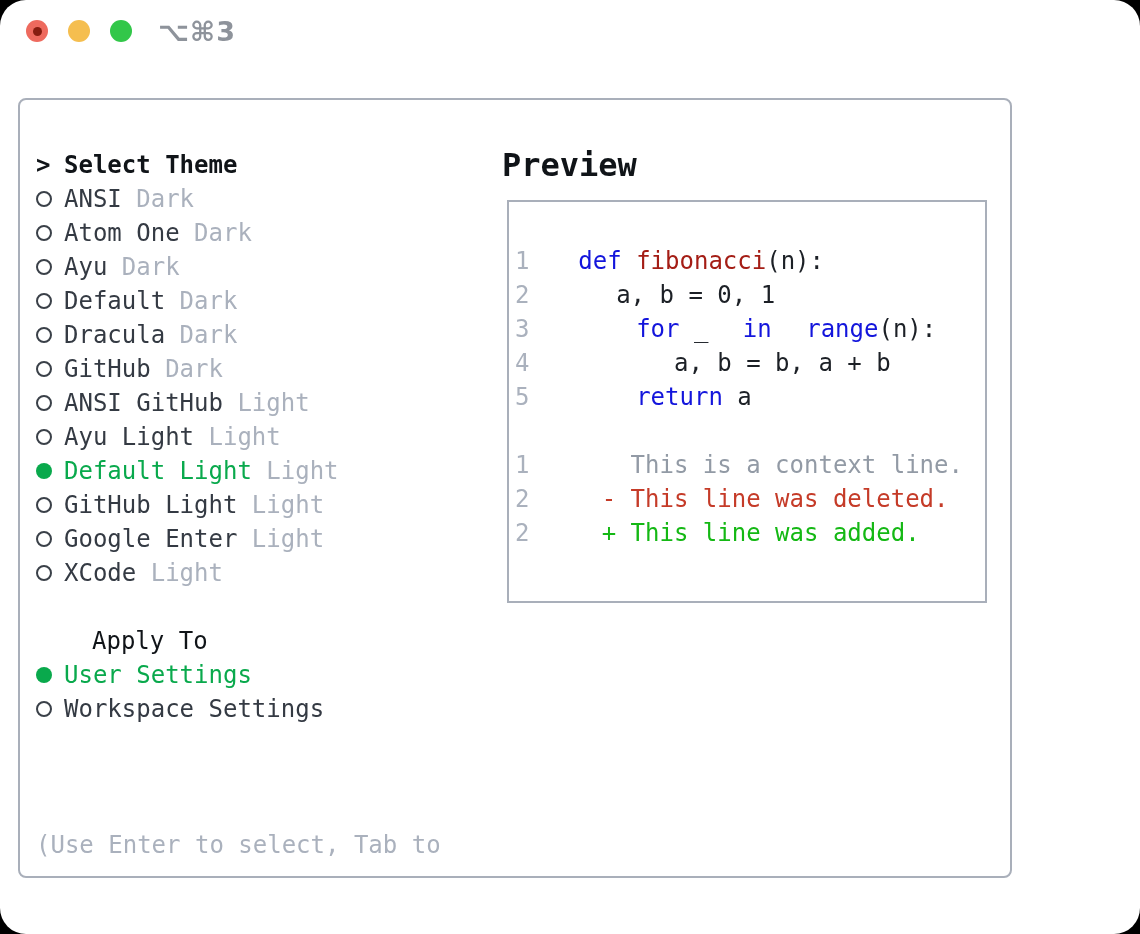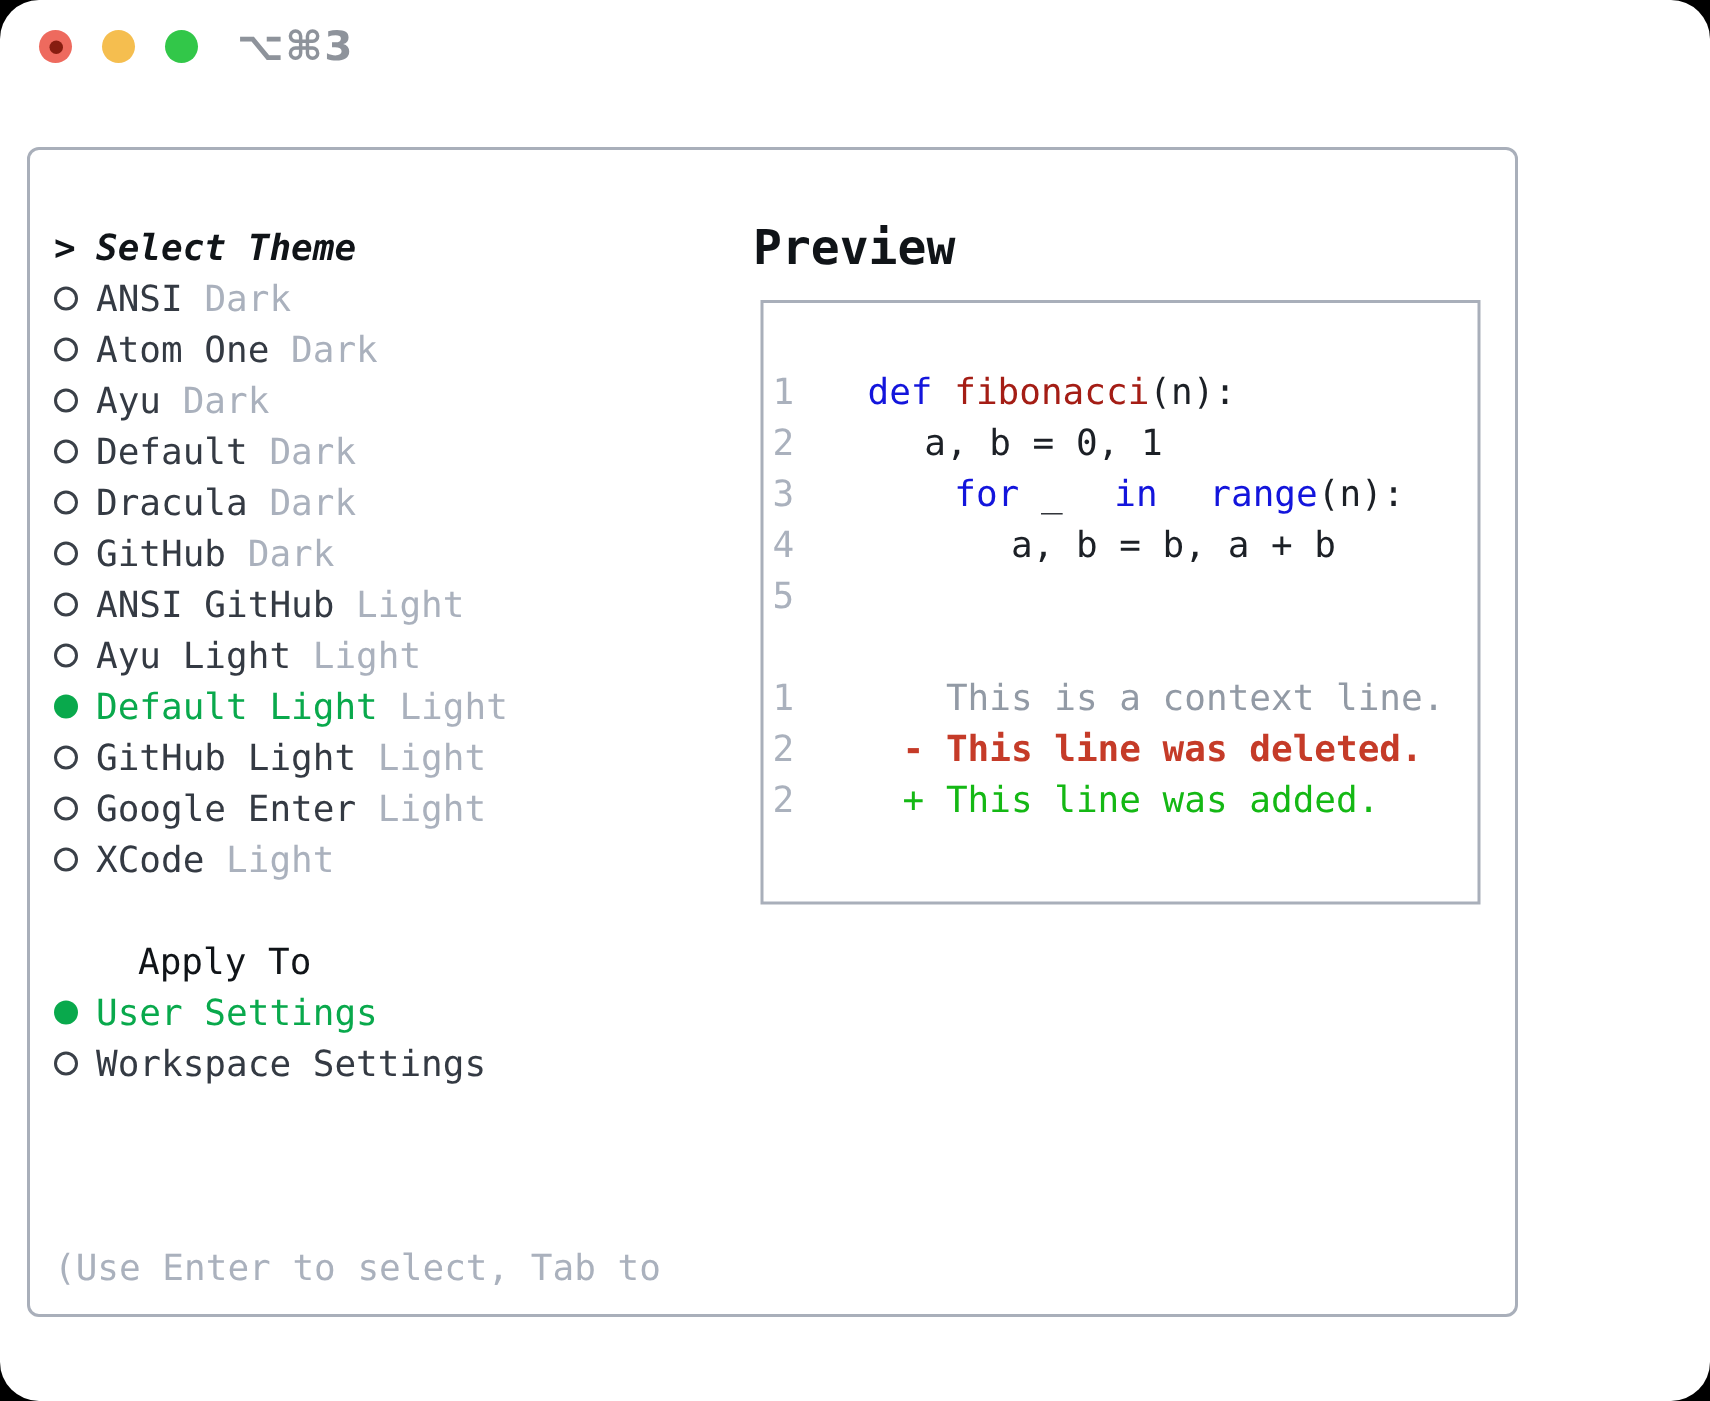--- a/index.html
+++ b/index.html
@@ -39,21 +39,21 @@
     border:2px solid var(--c-border-gray,#a9afba);
     border-radius:8px;background:#fff;
   }
   .main-inner{position:relative;width:100%;height:100%;}
   .row{height:34px;display:flex;align-items:center;font-size:24px;line-height:34px;}
   .spacer{height:34px;}
   
   .list{position:absolute;left:16px;top:48px;}
   .marker{width:28px;display:flex;align-items:center;flex:none;}
   .hdr-caret{font-weight:bold;color:var(--c-heading-black,#101418);}
-  .hdr-label{font-weight:bold;color:var(--c-heading-black,#101418);white-space:pre;font-style:italic;}
+  .hdr-label{font-weight:bold;color:var(--c-heading-black,#101418);white-space:pre;}
   .radio{width:12px;height:12px;border-radius:50%;border:2px solid #3a4048;box-sizing:content-box;}
   .radio.on{width:16px;height:16px;border:none;background:var(--c-accent-green,#09a94c);}
   .opt-label{color:var(--c-text-dark,#343a43);white-space:pre;}
   .opt-label.selected{color:var(--c-accent-green,#09a94c);text-align:center;}
   .opt-tag{color:var(--c-muted-gray,#aab1bd);white-space:pre;}
   .sub-header{color:var(--c-heading-black,#101418);white-space:pre;margin-left:28px;}
   .help{
     position:absolute;left:16px;top:660px;
     font-size:24px;line-height:34px;color:var(--c-muted-gray,#aab1bd);white-space:pre;
   }
@@ -67,21 +67,21 @@
     box-sizing:border-box;border:2px solid var(--c-border-gray,#a9afba);
     background:#fff;padding:42px 6px 0 6px;overflow:hidden;
   }
   .code-line{height:34px;font-size:24px;line-height:34px;display:flex;}
   .ln{display:inline-block;width:3ch;flex:none;color:var(--c-muted-gray,#aab1bd);white-space:pre;}
   .code{white-space:pre;color:var(--c-code-dark,#1c2026);}
   .seg-kw{color:var(--c-keyword-blue,#1315dc);margin-left:20px;}
   .seg-fn{color:var(--c-function-red,#a41d15);}
   .seg-d{color:var(--c-code-dark,#1c2026);}
   .diff-context{color:var(--c-context-gray,#929aa5);white-space:pre;}
-  .diff-deleted{color:var(--c-deleted-red,#c53b28);white-space:pre;font-weight:bold;}
+  .diff-deleted{color:var(--c-deleted-red,#c53b28);white-space:pre;}
   .diff-added{color:var(--c-added-green,#14b814);white-space:pre;}
 </style>
 </head>
 <body style="--c-accent-green: #09a94c; --c-added-green: #14b814; --c-deleted-red: #c53b28; --c-keyword-blue: #1315dc; --c-function-red: #a41d15; --c-code-dark: #1c2026; --c-muted-gray: #aab1bd; --c-context-gray: #929aa5; --c-text-dark: #343a43; --c-heading-black: #101418; --c-border-gray: #a9afba; --c-title-gray: #8e939b; --c-traffic-red: #ee6a5e; --c-traffic-red-dot: #871d10; --c-traffic-yellow: #f5be4f; --c-traffic-green: #32c749;">
 
 <div class="window">
 
   <div class="titlebar">
     <div class="traffic-lights">
       <div class="tl tl-red">
@@ -230,20 +230,21 @@
             <div class="code-line">
     <span class="ln">3</span>
     <span class="code"><span class="seg-d">    </span><span class="seg-kw">for</span><span class="seg-d"> _ </span><span class="seg-kw">in</span><span class="seg-d"> </span><span class="seg-kw">range</span><span class="seg-d">(n):</span></span>
   </div>
             <div class="code-line">
     <span class="ln">4</span>
     <span class="code"><span class="seg-d">        a, b = b, a + b</span></span>
   </div>
             <div class="code-line">
     <span class="ln">5</span>
+    <span class="code"><span class="seg-d">    </span><span class="seg-kw">return</span><span class="seg-d"> a</span></span>
   </div>
           </div>
         <div class="spacer"></div>
         <div id="diff-lines">
             <div class="code-line">
     <span class="ln">1</span>
     <span class="diff-text diff-context">     This is a context line.</span>
   </div>
             <div class="code-line">
     <span class="ln">2</span>

